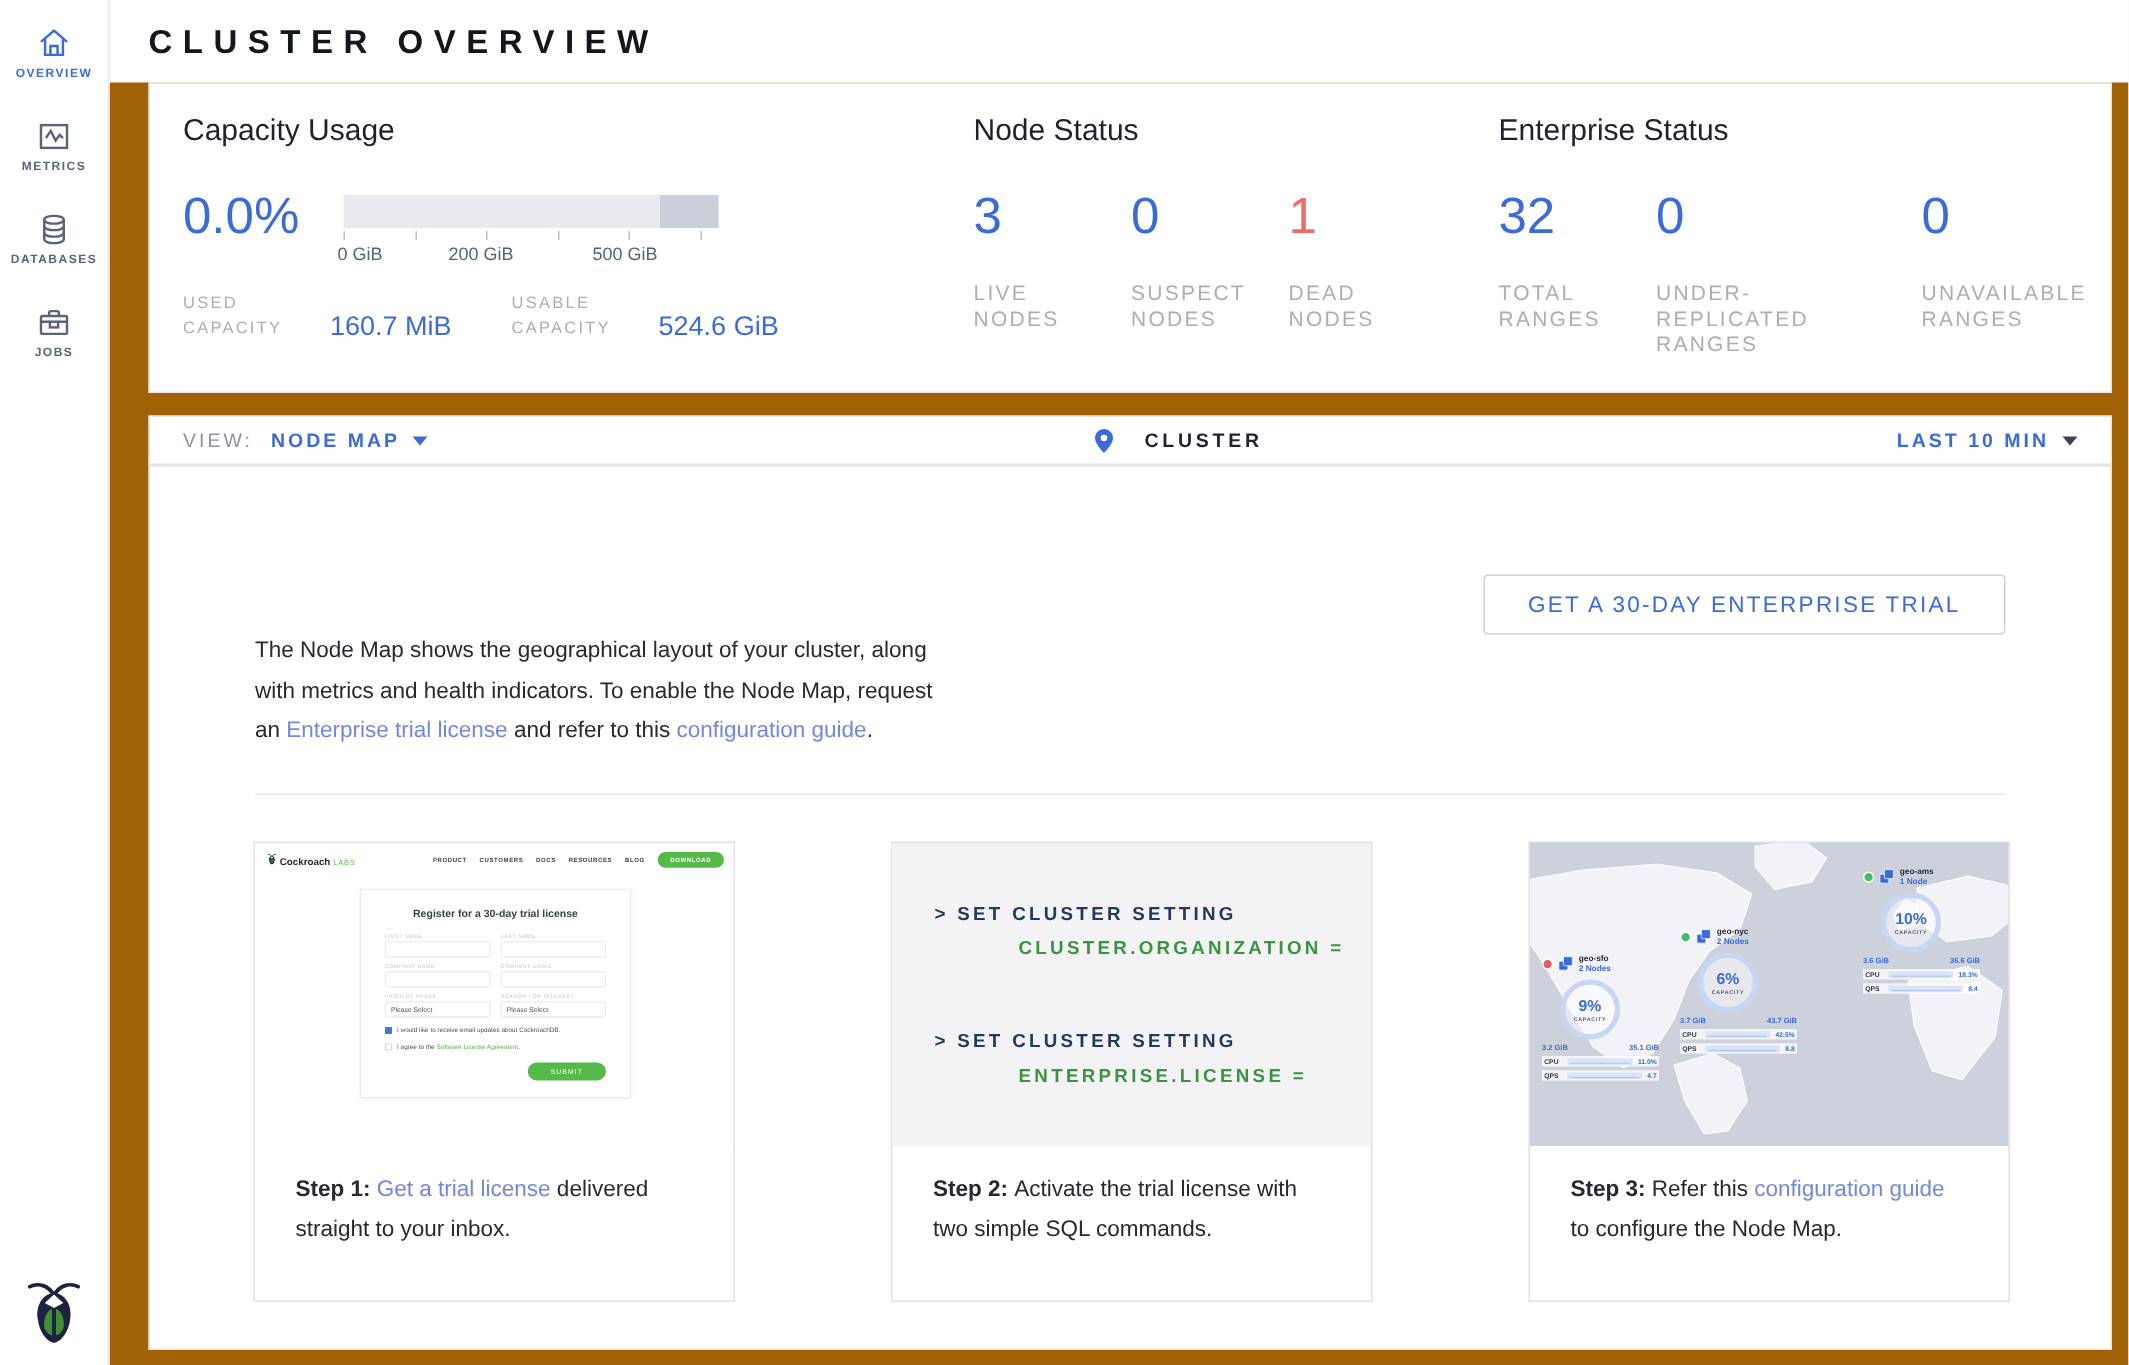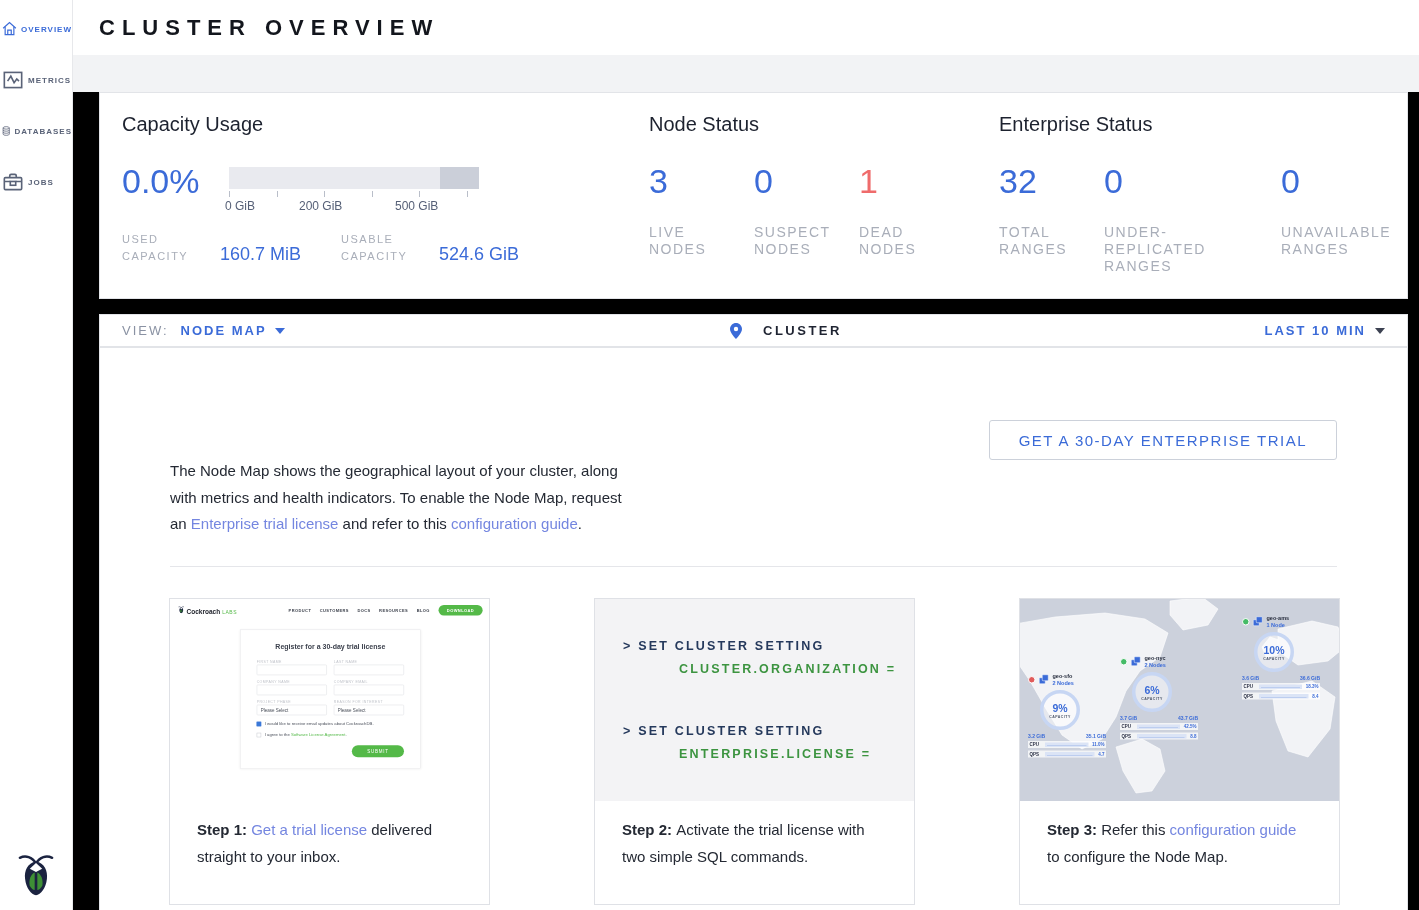--- a/index.html
+++ b/index.html
@@ -4,33 +4,33 @@
 <style>
   * { box-sizing: border-box; }
   html,body { margin:0; padding:0; }
   body {
     width:1419px; height:910px; position:relative; overflow:hidden;
     font-family:"Liberation Sans", sans-serif; background:#f2f3f5; color:#242933;
   }
   
   .sidebar { position:absolute; left:0; top:0; bottom:0; width:73px; background:#fff;
     border-right:1px solid #e7e8eb; z-index:5; }
-  .side-item { display:flex; flex-direction:row; align-items:center; gap:2px;
+  .side-item { display:flex; flex-direction:column; align-items:center; gap:2px;
     padding:16px 0 9px; cursor:pointer; }
   .side-item svg { stroke:#5a6378; fill:none; stroke-width:1.5; }
   .side-item .lbl { font-size:8px; font-weight:700; letter-spacing:1px; color:#5a6378; }
   .side-item.active svg { stroke:#3b6bd8; }
   .side-item.active .lbl { color:#3b6bd8; }
   .side-logo { position:absolute; bottom:14px; left:50%; transform:translateX(-50%); }
   
   .header { position:absolute; left:73px; right:0; top:0; height:55px; background:#fff;
     display:flex; align-items:center; padding-left:26px; }
   .page-title { font-size:22px; font-weight:600; letter-spacing:7px; color:#13161d; }
   
-  .content { position:absolute; left:73px; right:0; top:55px; bottom:0; background:#000000;margin-top:37px; }
+  .content { position:absolute; left:73px; right:0; top:55px; bottom:0; background:#a16207; }
   .card { position:absolute; left:26px; width:1309px; background:#fff; border:1px solid #e2e4e8; }
   
   .summary { top:0; height:207px; display:flex; padding:20px 0 0 22px; }
   .sec-title { font-size:20px; font-weight:500; color:#1d222f; }
   .sec-cap { width:527px; }
   .cap-row { display:flex; margin-top:26px; }
   .big-num { font-size:34px; color:#3b6bd8; line-height:38px; }
   .big-num.red { color:#ef6b6b; }
   .pct { width:107px; }
   .barchart { margin-top:5px; }

